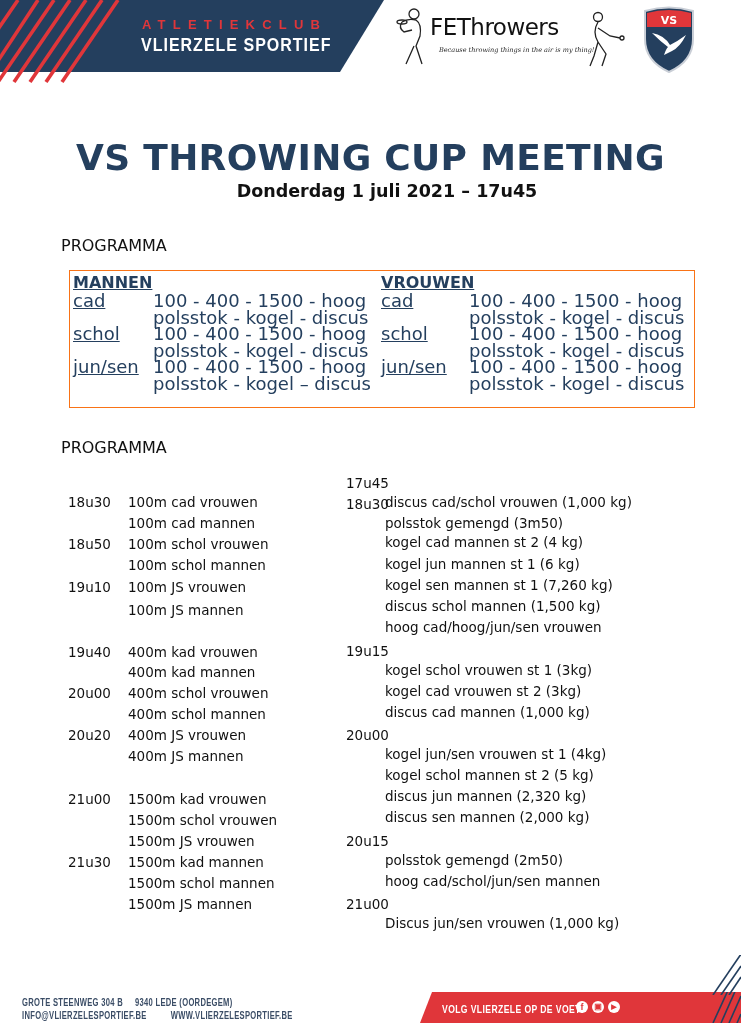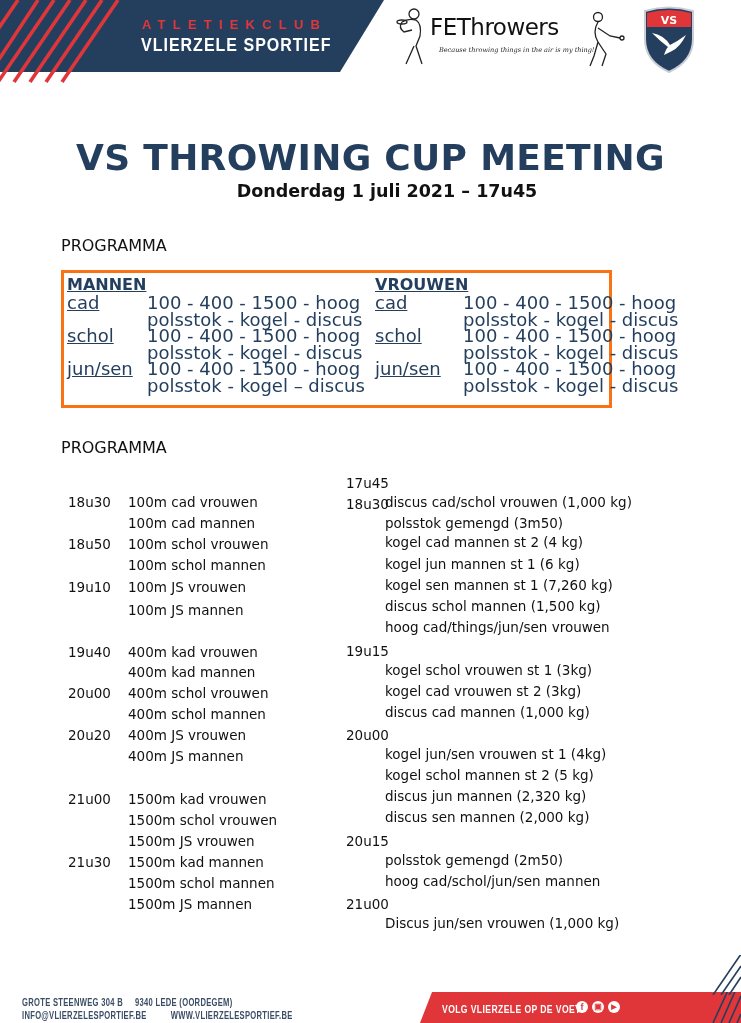--- a/index.html
+++ b/index.html
@@ -39,22 +39,22 @@
     .sub-title {
       position: absolute; left: 0; width: 774px; top: 181px; text-align: center;
       font-family: "DejaVu Sans", sans-serif; font-weight: bold; font-size: 17.5px; color: #111;
     }
     .section-heading {
       position: absolute; left: 61px; font-family: "DejaVu Sans", sans-serif; font-size: 16px; color: #111;
     }
 
     
     .prog-box {
-      position: absolute; left: 61px; top: 270px; width: 551px; height: 138px;
-      border: 3px solid #f97316; box-sizing: border-box;
+      position: absolute; left: 69px; top: 270px; width: 626px; height: 138px;
+      border: 1px solid #f97316; box-sizing: border-box;
     }
     .prog-col { position: absolute; top: 2px; }
     .prog-col.men { left: 3px; }
     .prog-col.women { left: 311px; }
     .prog-head {
       font-family: "DejaVu Sans", sans-serif; font-weight: bold; font-size: 16px; color: #243f5e;
       text-decoration: underline; line-height: 19px; height: 20px;
     }
     .prog-row { position: relative; height: 33px; font-size: 18px; line-height: 16.5px; color: #243f5e; }
     .prog-cat { position: absolute; left: 0; top: 0; text-decoration: underline; }
@@ -271,21 +271,21 @@
   <div style="position:absolute;top:558px">
       <span class="time"></span>
       <span class="ev">kogel sen mannen st 1 (7,260 kg)</span>
     </div>
   <div style="position:absolute;top:579px">
       <span class="time"></span>
       <span class="ev">discus schol mannen (1,500 kg)</span>
     </div>
   <div style="position:absolute;top:600px">
       <span class="time"></span>
-      <span class="ev">hoog cad/things/jun/sen vrouwen</span>
+      <span class="ev">hoog cad/hoog/jun/sen vrouwen</span>
     </div>
   <div style="position:absolute;top:643px">
       <span class="time">19u15</span>
       <span class="ev">kogel schol vrouwen st 1 (3kg)</span>
     </div>
   <div style="position:absolute;top:664px">
       <span class="time"></span>
       <span class="ev">kogel cad vrouwen st 2 (3kg)</span>
     </div>
   <div style="position:absolute;top:685px">

